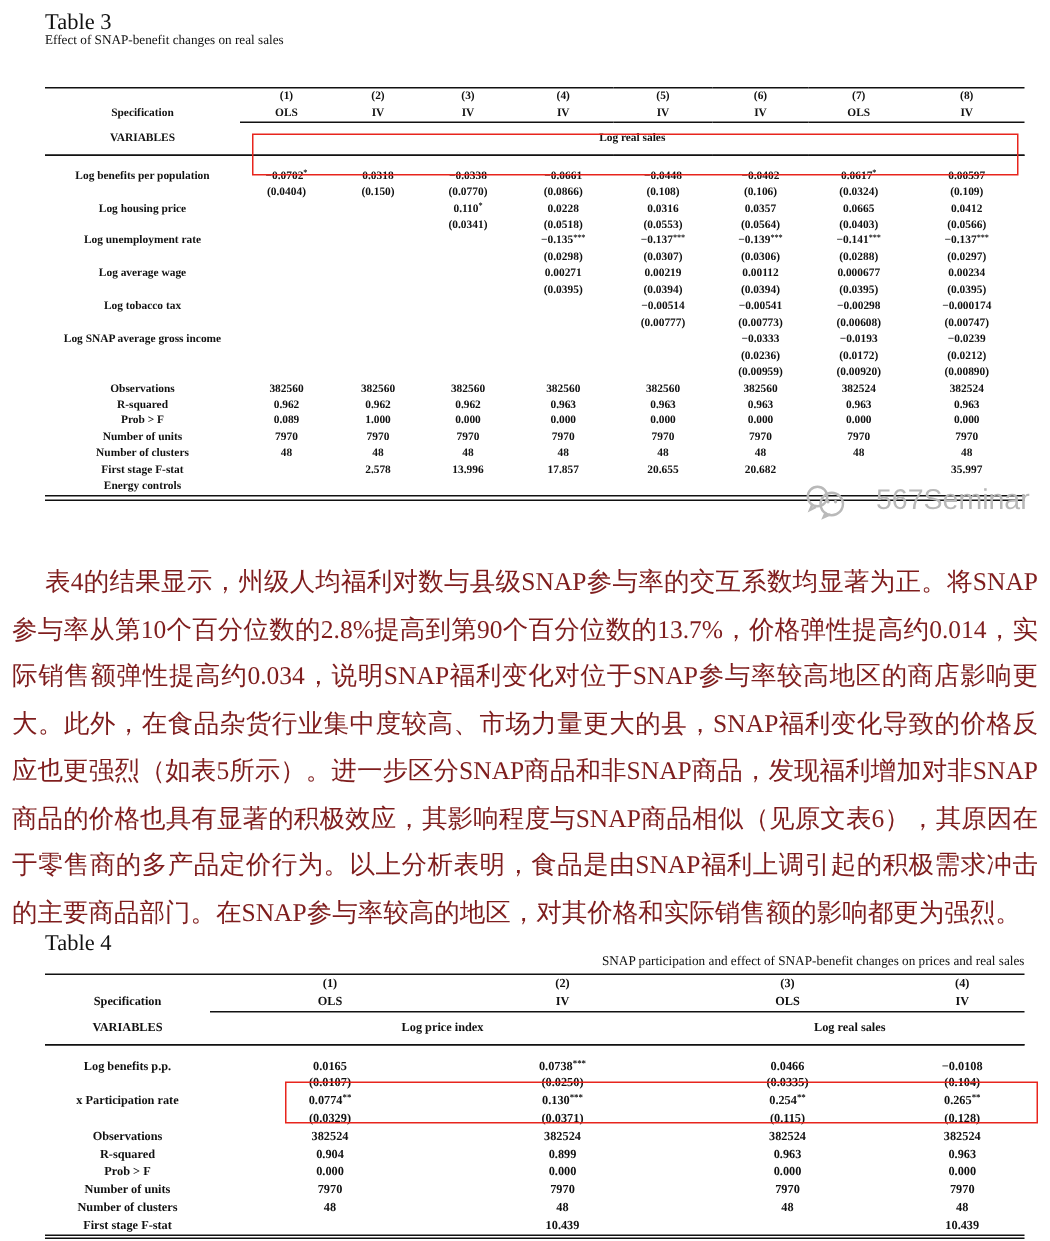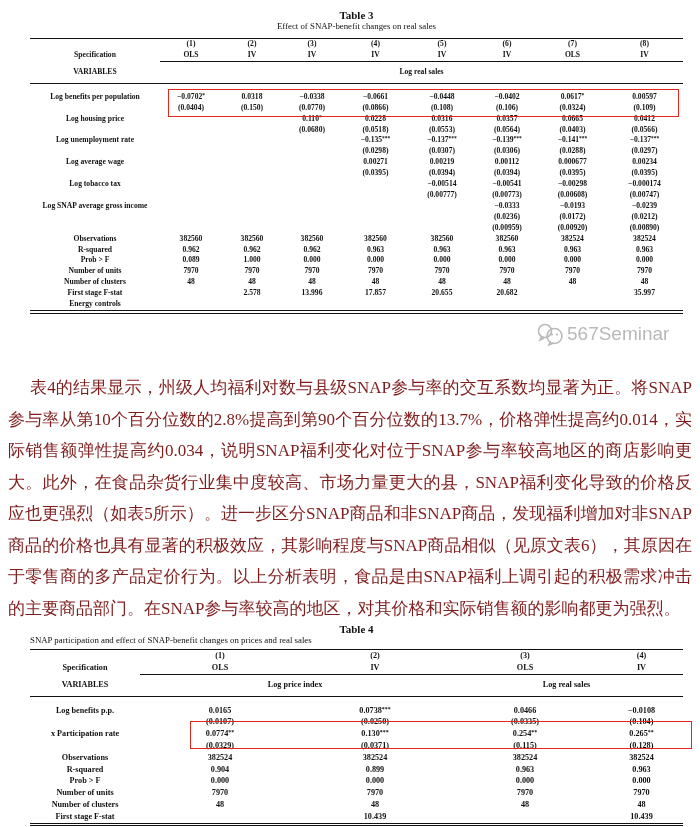--- a/index.html
+++ b/index.html
@@ -1,43 +1,43 @@
 <!DOCTYPE html>
 <html><head>
 <meta charset="utf-8">
 <style>
   html,body{margin:0;padding:0;background:#ffffff;}
   .canvas{position:relative;width:700px;height:827px;background:#ffffff;overflow:hidden;
           font-family:"Liberation Serif",serif;color:#111;}
   .sec{position:absolute;left:30px;width:653px;}
   .sec-t3{top:10px;}
   .sec-t4{top:624px;}
-  .t-label{font-size:11px;font-weight:bold;line-height:11px;text-align:center;}
+  .t-label{font-size:15px;font-weight:normal;line-height:11px;}
   .t-caption{font-size:8.8px;line-height:11px;}
-  .sec-t3 .t-caption{margin-bottom:6px;text-align:center;}
-  .sec-t4 .t-caption{margin-bottom:3px;}
+  .sec-t3 .t-caption{margin-bottom:26px;}
+  .sec-t4 .t-caption{margin-bottom:3px;text-align:right;}
 
   table.regtable{border-collapse:collapse;table-layout:fixed;width:653px;
                  border-top:1.5px solid #111;}
   table.t3t{font-size:7.6px;line-height:10.9px;}
   table.t4t{font-size:8.2px;line-height:11.8px;}
   .regtable th,.regtable td{padding:0;text-align:center;font-weight:bold;white-space:nowrap;overflow:visible;}
   .regtable thead tr.nums th{height:10px;vertical-align:bottom;}
   .regtable thead tr.spec th{height:10px;vertical-align:top;text-align:center;}
   .regtable thead tr.spec th.du{border-bottom:0.9px solid #111;}
   .regtable thead tr.vars th{height:21px;vertical-align:middle;border-bottom:1.4px solid #111;}
   .regtable tbody tr.first td{padding-top:8px;}
   .regtable sup{font-size:0.72em;line-height:0;vertical-align:0.4em;}
   .bottom-rule{width:653px;height:1.6px;border-top:1px solid #111;border-bottom:1px solid #111;}
 
   .hl{position:absolute;border:1.6px solid #e8251d;pointer-events:none;}
   .hl3{left:168px;top:89px;width:509px;height:26px;}
   .hl4{left:190px;top:721px;width:500px;height:26px;}
 
-  .watermark{position:absolute;left:536px;top:321px;display:flex;align-items:center;gap:3px;
+  .watermark{position:absolute;left:536px;top:321px;display:flex;align-items:center;gap:20px;
              color:#b9b9b9;font-family:"Liberation Sans",sans-serif;font-size:19px;line-height:26px;}
   .watermark svg{display:block;}
 
   .cn{position:absolute;left:8px;top:372px;width:684px;margin:0;
       font-size:17px;line-height:31.5px;text-align:justify;text-indent:22px;
       font-family:"Liberation Serif",serif;color:#7f1d1d;}
 </style>
 </head>
 <body>
 
@@ -117,21 +117,21 @@
             <td class="d">0.0228</td>
             <td class="d">0.0316</td>
             <td class="d">0.0357</td>
             <td class="d">0.0665</td>
             <td class="d">0.0412</td>
           </tr>
           <tr class="se">
             <td class="lbl"></td>
             <td class="d"></td>
             <td class="d"></td>
-            <td class="d">(0.0680)</td>
+            <td class="d">(0.0341)</td>
             <td class="d">(0.0518)</td>
             <td class="d">(0.0553)</td>
             <td class="d">(0.0564)</td>
             <td class="d">(0.0403)</td>
             <td class="d">(0.0566)</td>
           </tr>
           <tr class="coef">
             <td class="lbl">Log unemployment rate</td>
             <td class="d"></td>
             <td class="d"></td>

